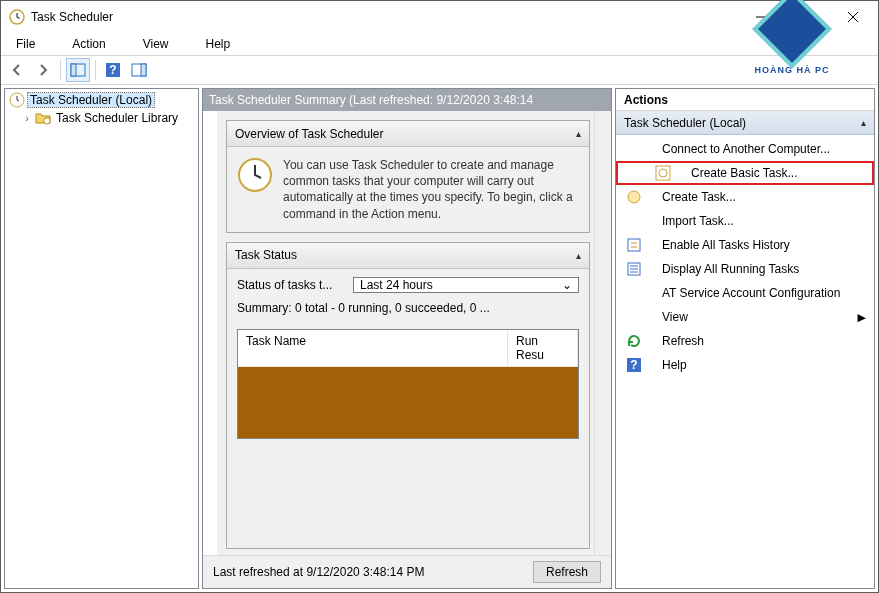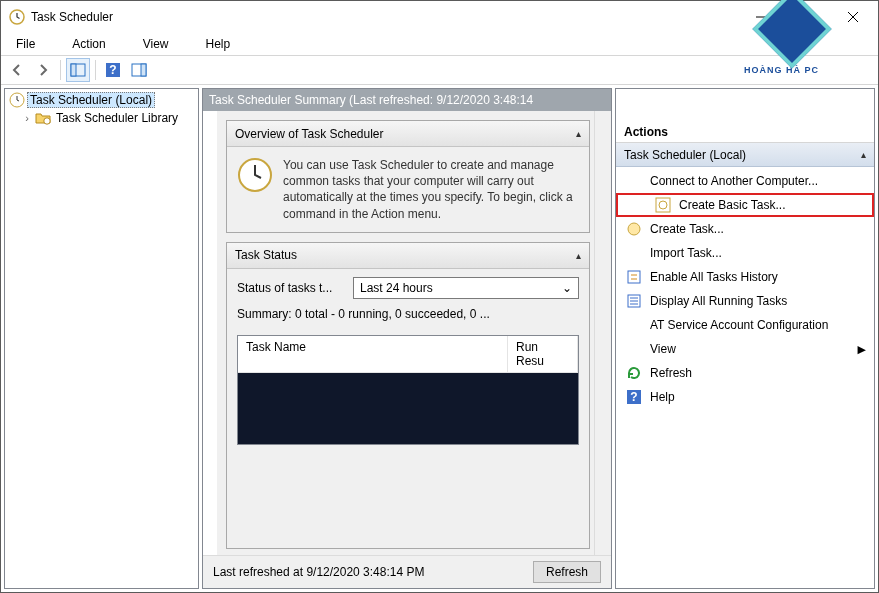--- a/index.html
+++ b/index.html
@@ -46,43 +46,43 @@
 .section-group { border: 1px solid #a8a8a8; background: #f0f0f0; }
 .section-head { height: 26px; background: linear-gradient(#f6f6f6,#e3e3e3); border-bottom: 1px solid #c4c4c4; display: flex; align-items: center; padding: 0 8px; justify-content: space-between; }
 .collapse-arrow { font-size: 10px; color: #333; }
 .section-content { padding: 10px; }
 .overview-row { display: flex; gap: 10px; align-items: flex-start; }
 .clock-big { width: 36px; height: 36px; flex-shrink: 0; }
 .overview-text { line-height: 1.35; color: #333; }
 
 .status-row { display: flex; align-items: center; gap: 6px; padding: 8px 10px; }
 .status-label { flex: 0 0 auto; white-space: nowrap; overflow: hidden; text-overflow: ellipsis; width: 110px; }
-.combo { flex: 1; height: 22px; border: 1px solid #7a7a7a; background: #fff; display: flex; align-items: center; justify-content: space-between; padding: 0 6px; }
+.combo { flex: 1; height: 16px; border: 1px solid #7a7a7a; background: #fff; display: flex; align-items: center; justify-content: space-between; padding: 0 6px; }
 .summary-line { padding: 0 10px 8px 10px; white-space: nowrap; overflow: hidden; text-overflow: ellipsis; }
 
-.table-box { border: 1px solid #828790; background: #0f172a; margin: 6px 10px 10px 10px; height: 110px; }
+.table-box { border: 1px solid #828790; background: #a16207; margin: 6px 10px 10px 10px; height: 110px; }
 .table-head { display: flex; }
 .th { padding: 4px 8px; border-right: 1px solid #e4e4e4; border-bottom: 1px solid #e4e4e4; background: #fff; }
 .th.name { flex: 1; }
 
 .center-footer { height: 32px; background: #f0f0f0; display: flex; align-items: center; justify-content: space-between; padding: 16px 10px; border-top: 1px solid #dcdcdc; }
 .btn { border: 1px solid #adadad; background: #e1e1e1; padding: 3px 12px; }
 .vscroll { width: 17px; background: #f0f0f0; border-left: 1px solid #dcdcdc; }
 
 
-.actions-header { height: 22px; background: #fff; border-bottom: 1px solid #d6d6d6; display: flex; align-items: center; padding: 0 8px; font-weight: bold; margin-top: 32px; }
+.actions-header { height: 22px; background: #fff; border-bottom: 1px solid #d6d6d6; display: flex; align-items: center; padding: 0 8px; font-weight: bold; }
 .actions-group-head { height: 24px; background: linear-gradient(#e9eef5,#d3deec); border-bottom: 1px solid #b6c4d6; display: flex; align-items: center; padding: 0 8px; justify-content: space-between; }
 .actions-list { padding: 2px 0; }
-.action-row { height: 24px; display: flex; align-items: center; padding: 0 6px 0 10px; gap: 8px; position: relative; }
+.action-row { height: 24px; display: flex; align-items: center; padding: 0 6px 0 10px; gap: 20px; position: relative; }
 .action-row.highlight { outline: 2px solid #d22; outline-offset: -2px; padding-left: 39px; }
 .action-icon { width: 16px; height: 16px; flex-shrink: 0; display:flex; align-items:center; justify-content:center; }
 .submenu-arrow { position: absolute; right: 8px; font-size: 11px; }
 
 
-.watermark { position: absolute; top: 0px; right: 38px; width: 96px; text-align: left; pointer-events: none; z-index: 20; }
+.watermark { position: absolute; top: 0px; right: 38px; width: 96px; text-align: center; pointer-events: none; z-index: 20; }
 .watermark .diamond { width: 56px; height: 56px; margin: 0 auto; transform: rotate(45deg); background: #1b4e9b; border: 4px solid #6fd3d3; }
 .watermark .txt { font-size: 9px; color: #1b4e9b; font-weight: bold; letter-spacing: 1px; margin-top: 8px; }
 </style>
 </head>
 <body>
 
 <div class="window">
 
   <div class="watermark">
     <div class="diamond"></div>

